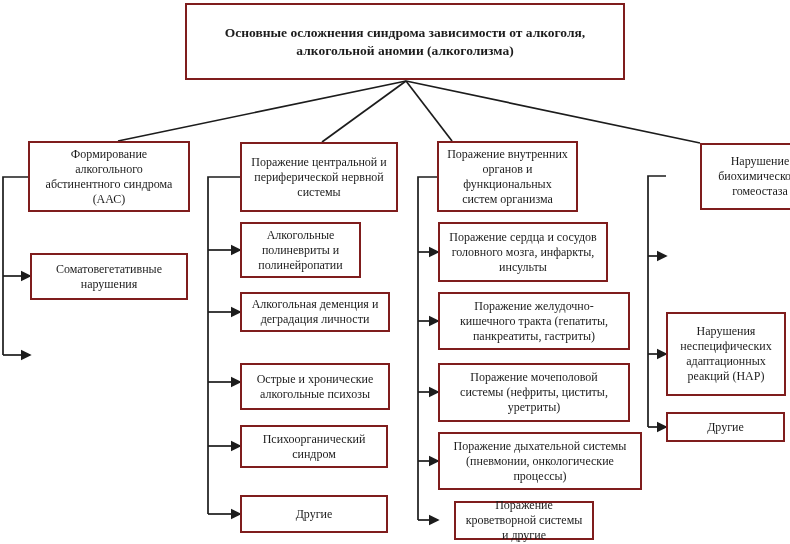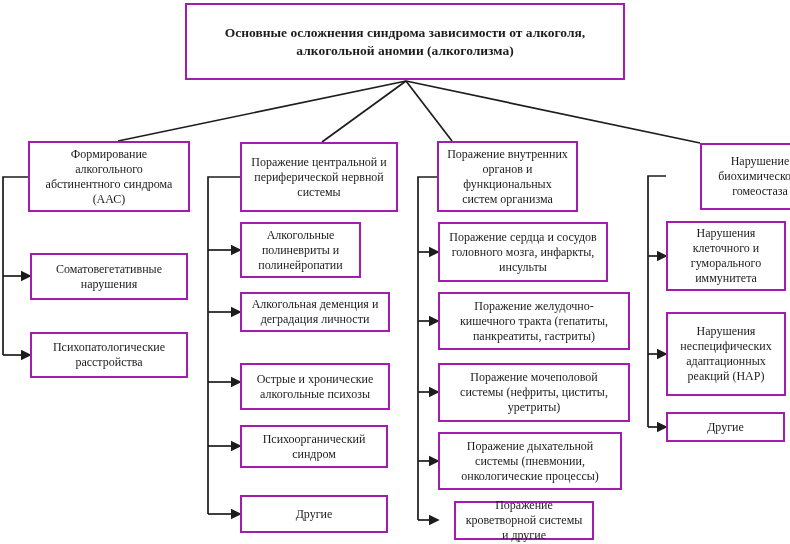--- a/index.html
+++ b/index.html
@@ -14,21 +14,21 @@
   }
   .connectors {
     position: absolute;
     left: 0; top: 0;
     width: 790px; height: 544px;
     pointer-events: none;
   }
   .box {
     position: absolute;
     box-sizing: border-box;
-    border: 2px solid #a21caf;
+    border: 2px solid #7f1d1d;
     background: #ffffff;
     display: flex;
     align-items: center;
     justify-content: center;
     text-align: center;
     font-size: 12px;
     line-height: 15px;
     padding: 2px 8px;
   }
   .title-box {
@@ -79,34 +79,32 @@
       <path d="M648,256 L666,256" marker-end="url(#arrow)"></path>
       <path d="M648,354 L666,354" marker-end="url(#arrow)"></path>
       <path d="M648,427 L666,427" marker-end="url(#arrow)"></path>
     </g>
   </svg>
 
   <div class="box title-box" style="left:185px;top:3px;width:440px;height:77px">Основные осложнения синдрома зависимости от алкоголя, алкогольной аномии (алкоголизма)</div>
 
   <div class="box" style="left:30px;top:253px;width:158px;height:47px">Соматовегетативные нарушения</div>
   <div class="box" style="left:28px;top:141px;width:162px;height:71px">Формирование алкогольного абстинентного синдрома (ААС)</div>
-  <div class="box" style="left:30px;top:332px;width:158px;height:46px">Психопатологические расстройства</div>
 
   <div class="box" style="left:240px;top:142px;width:158px;height:70px">Поражение центральной и периферической нервной системы</div>
   <div class="box" style="left:240px;top:222px;width:121px;height:56px">Алкогольные полиневриты и полинейропатии</div>
   <div class="box" style="left:240px;top:292px;width:150px;height:40px">Алкогольная деменция и деградация личности</div>
   <div class="box" style="left:240px;top:363px;width:150px;height:47px">Острые и хронические алкогольные психозы</div>
   <div class="box" style="left:240px;top:425px;width:148px;height:43px">Психоорганический синдром</div>
   <div class="box" style="left:240px;top:495px;width:148px;height:38px">Другие</div>
 
   <div class="box" style="left:438px;top:222px;width:170px;height:60px">Поражение сердца и сосудов головного мозга, инфаркты, инсульты</div>
   <div class="box" style="left:437px;top:141px;width:141px;height:71px">Поражение внутренних органов и функциональных систем организма</div>
   <div class="box narrow-pad" style="left:438px;top:292px;width:192px;height:58px">Поражение желудочно-кишечного тракта (гепатиты, панкреатиты, гастриты)</div>
   <div class="box narrow-pad" style="left:438px;top:363px;width:192px;height:59px">Поражение мочеполовой системы (нефриты, циститы, уретриты)</div>
-  <div class="box" style="left:438px;top:432px;width:184px;height:58px">Поражение дыхательной системы (пневмонии, онкологические процессы)</div>
+  <div class="box" style="left:438px;top:432px;width:204px;height:58px">Поражение дыхательной системы (пневмонии, онкологические процессы)</div>
   <div class="box" style="left:454px;top:501px;width:140px;height:39px">Поражение кроветворной системы и другие</div>
 
   <div class="box" style="left:700px;top:143px;width:120px;height:67px">Нарушение биохимического гомеостаза</div>
-  <div class="box" style="left:666px;top:221px;width:120px;height:70px">Нарушения клеточного и гуморального иммунитета</div>
   <div class="box" style="left:666px;top:312px;width:120px;height:84px">Нарушения неспецифических адаптационных реакций (НАР)</div>
   <div class="box" style="left:666px;top:412px;width:119px;height:30px">Другие</div>
 
 </div>
 
 </body></html>

